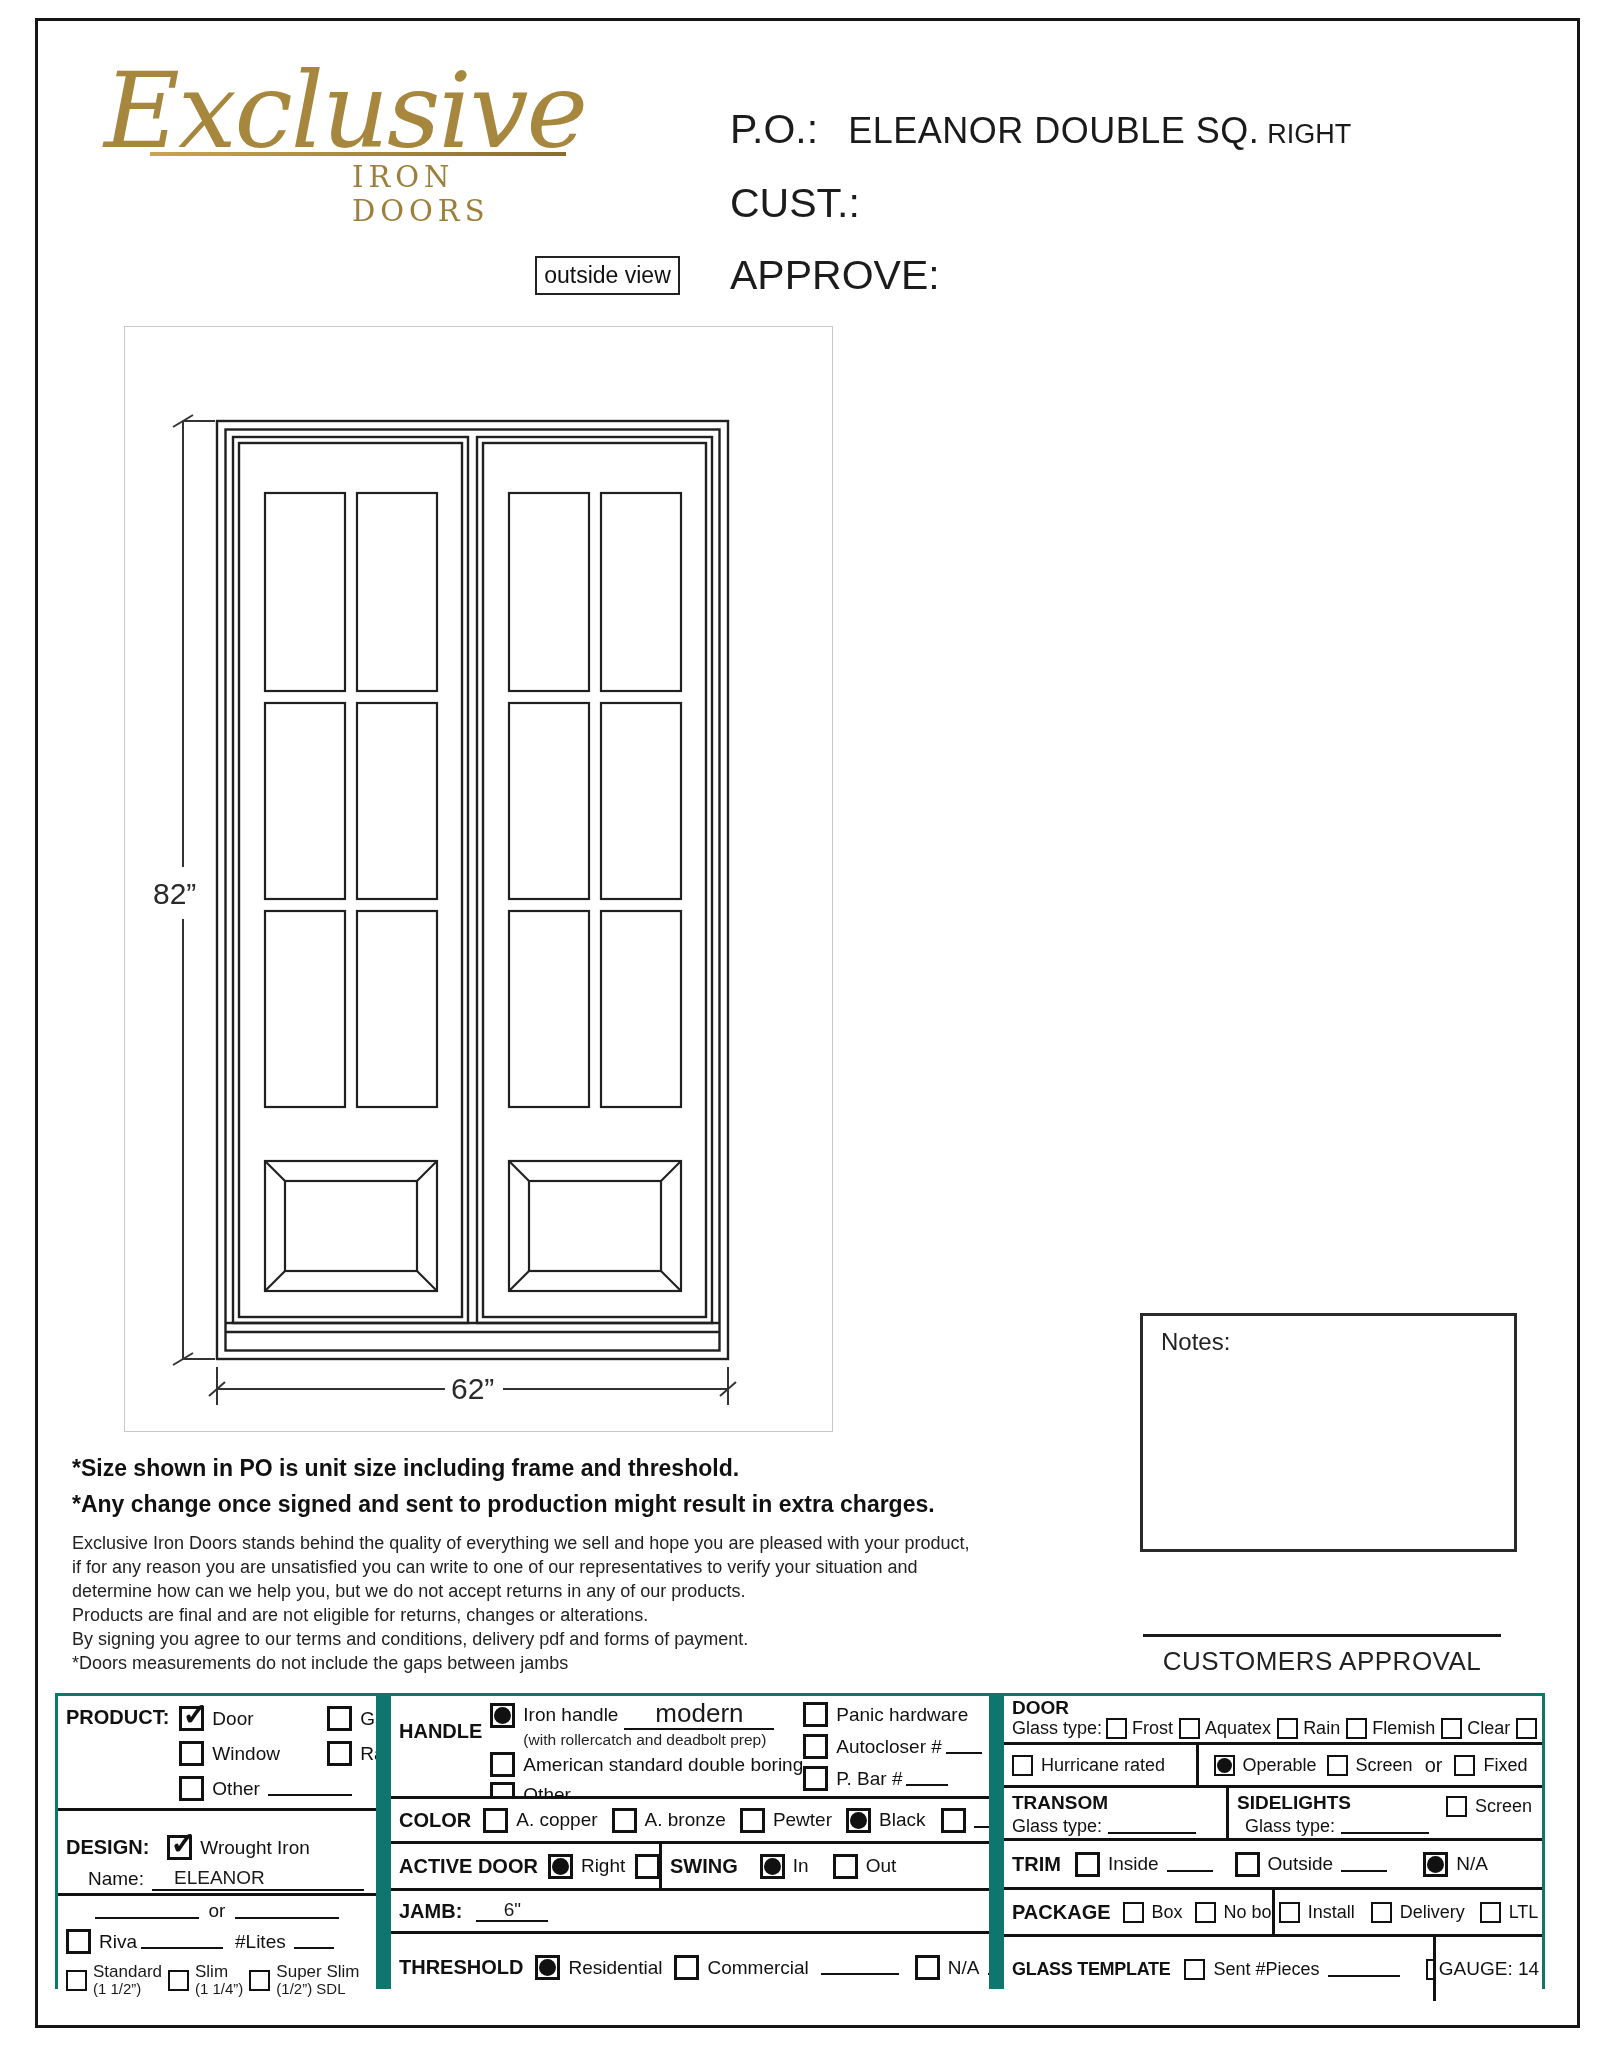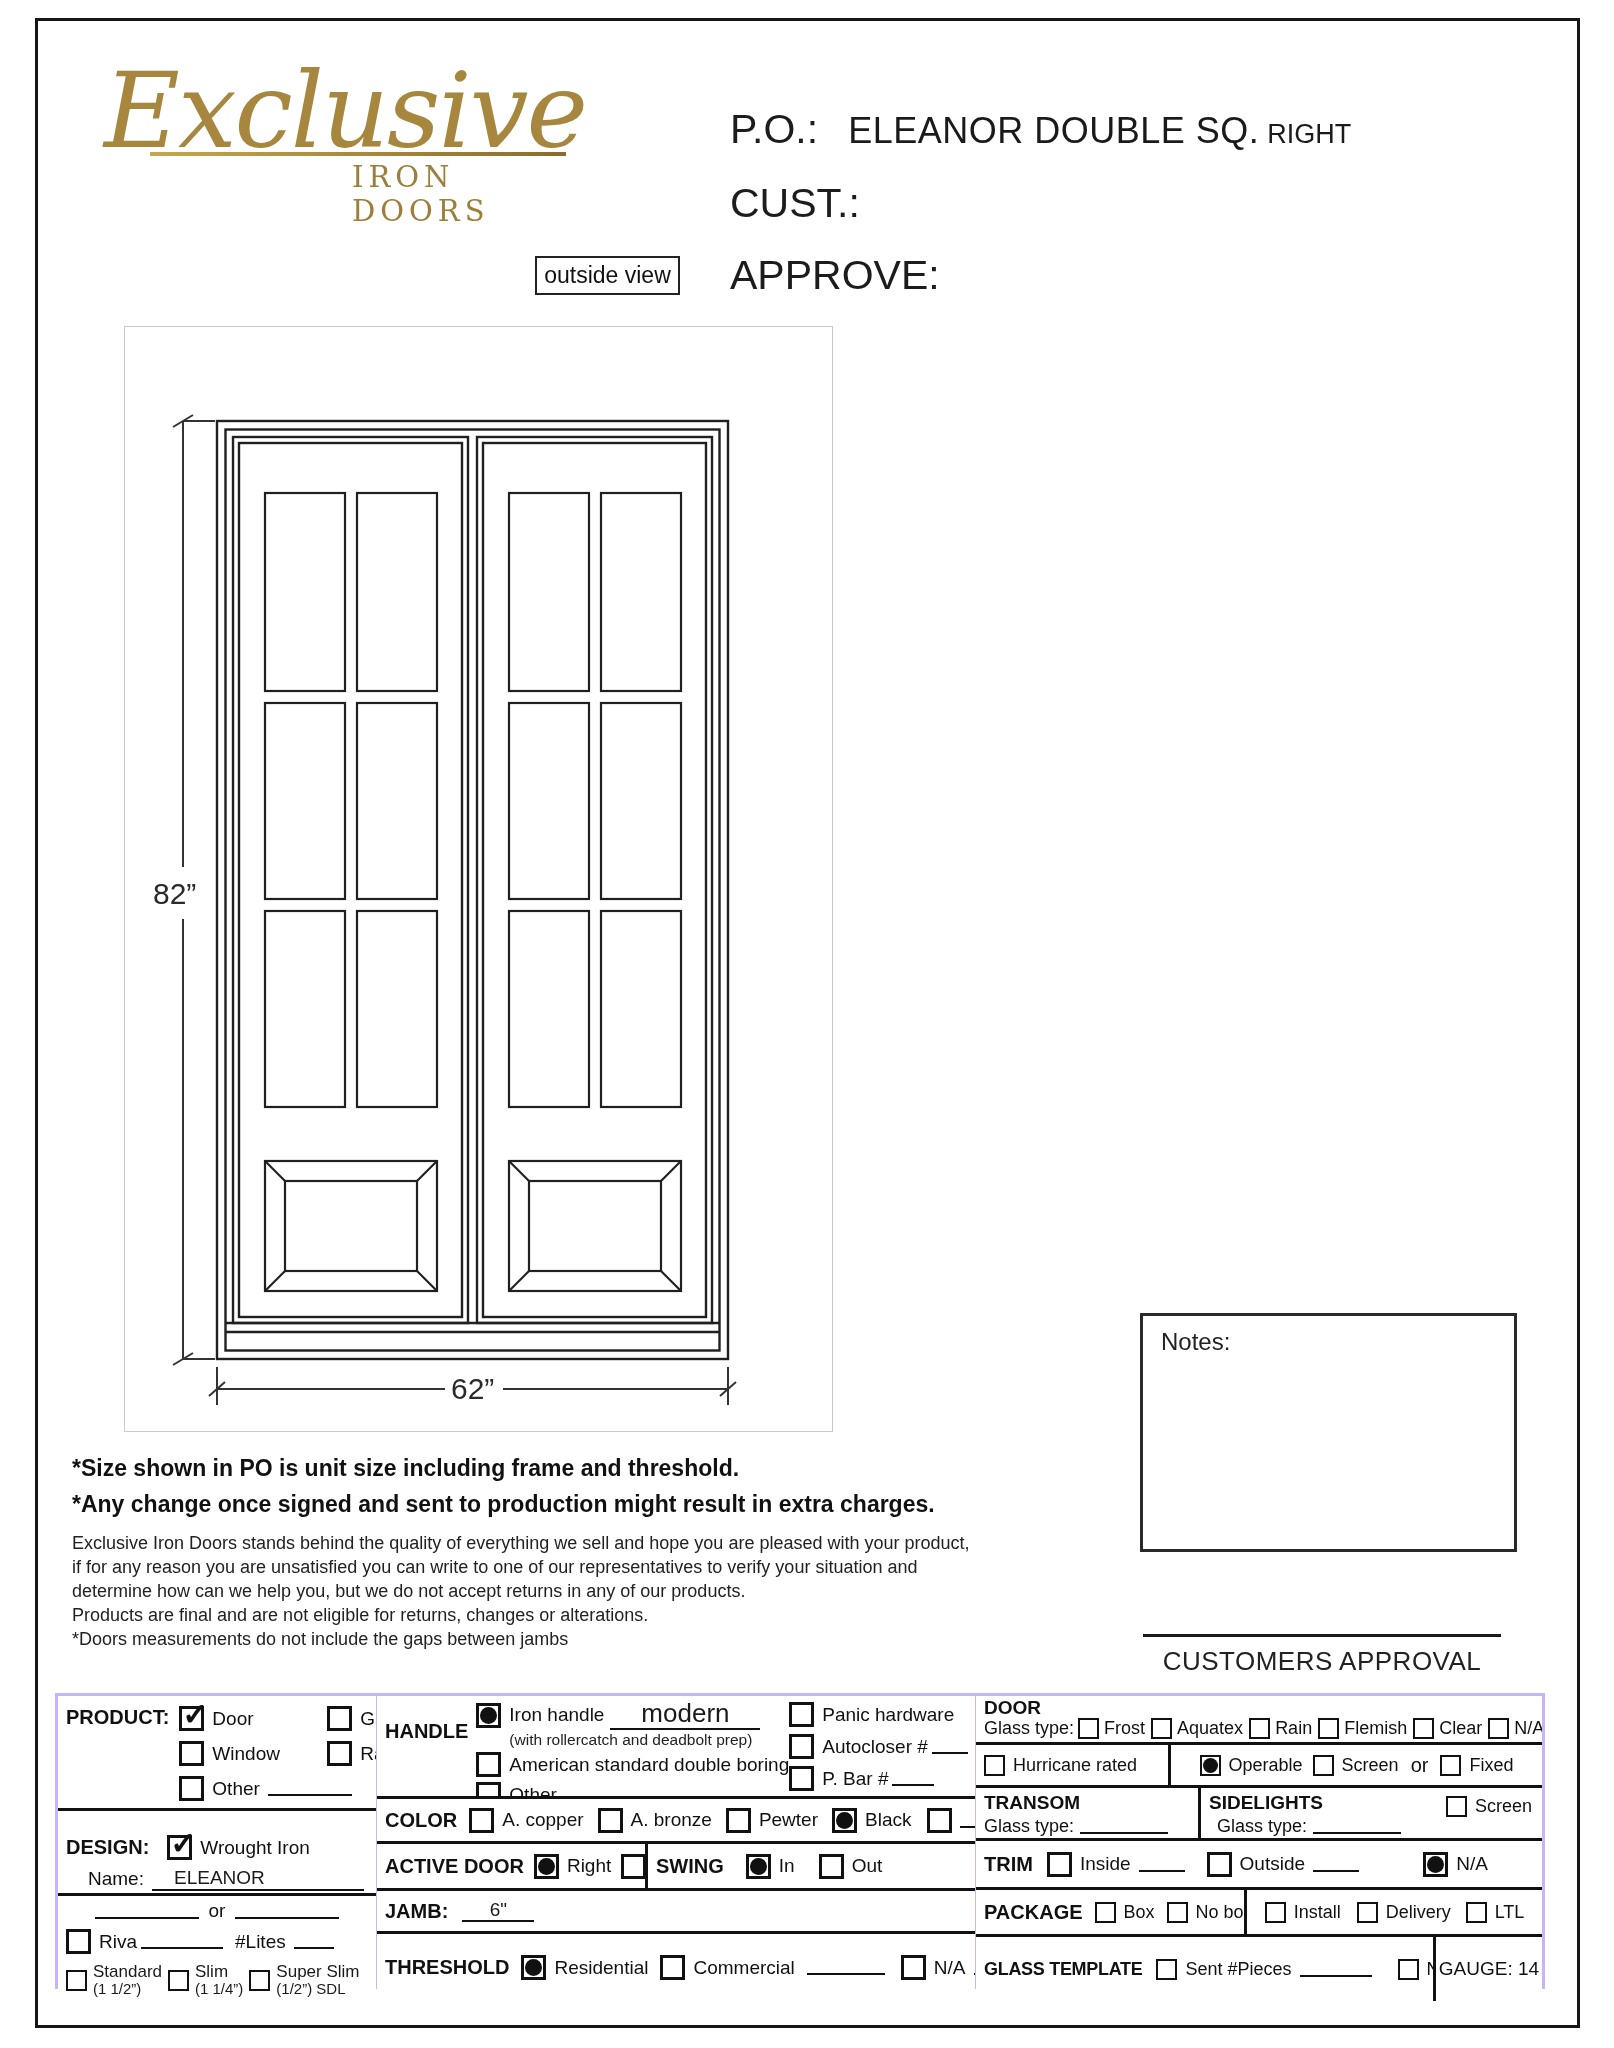--- a/index.html
+++ b/index.html
@@ -46,22 +46,22 @@
     font-size:26px; color:#222; letter-spacing:0.5px; }
 
   
   .disc { position:absolute; left:72px; top:1455px; width:900px; }
   .disc-b { font-weight:bold; font-size:23px; margin-bottom:9px; color:#111; }
   .disc-b2 { margin-bottom:13px; }
   .disc-l { font-size:18px; line-height:24px; color:#222; }
 
   
   .form { position:absolute; left:55px; top:1693px; width:1490px; height:296px;
-    background:#c4b5fd; display:grid; grid-template-columns:318px 598px 1fr;
-    gap:1px; padding:3px; }
+    background:#0f766e; display:grid; grid-template-columns:318px 598px 1fr;
+    gap:15px; padding:3px; }
   .fcol { display:grid; gap:3px; background:#111; }
   .cell { background:#fff; padding:4px 8px; position:relative; overflow:hidden; }
   .split { display:grid; gap:3px; background:#111; }
   .hdr { font-weight:bold; font-size:20px; color:#111; white-space:nowrap; }
   .row { display:flex; align-items:center; }
   .lbl { font-size:19px; color:#111; white-space:nowrap; }
   .cb { display:inline-block; width:25px; height:25px; border:3px solid #111;
     background:#fff; position:relative; flex:0 0 auto; }
   .cb.sm { width:21px; height:21px; border-width:2.5px; }
   .cb.dot::after { content:""; position:absolute; left:1px; top:1px; right:1px; bottom:1px;
@@ -176,20 +176,21 @@
     <span>Notes:</span>
   </div>
 
   <div class="disc">
     <div class="disc-b">*Size shown in PO is unit size including frame and threshold.</div>
     <div class="disc-b disc-b2">*Any change once signed and sent to production might result in extra charges.</div>
     <div class="disc-l">Exclusive Iron Doors stands behind the quality of everything we sell and hope you are pleased with your product,</div>
     <div class="disc-l">if for any reason you are unsatisfied you can write to one of our representatives to verify your situation and</div>
     <div class="disc-l">determine how can we help you, but we do not accept returns in any of our products.</div>
     <div class="disc-l">Products are final and are not eligible for returns, changes or alterations.</div>
+    <div class="disc-l">By signing you agree to our terms and conditions, delivery pdf and forms of payment.</div>
     <div class="disc-l">*Doors measurements do not include the gaps between jambs</div>
   </div>
 
   <div class="sig-line"></div>
   <div class="sig-label">CUSTOMERS APPROVAL</div>
 
   <div class="form">
 
     <div class="fcol" style="grid-template-rows:112px 82px 1fr;">
       <div class="cell">

